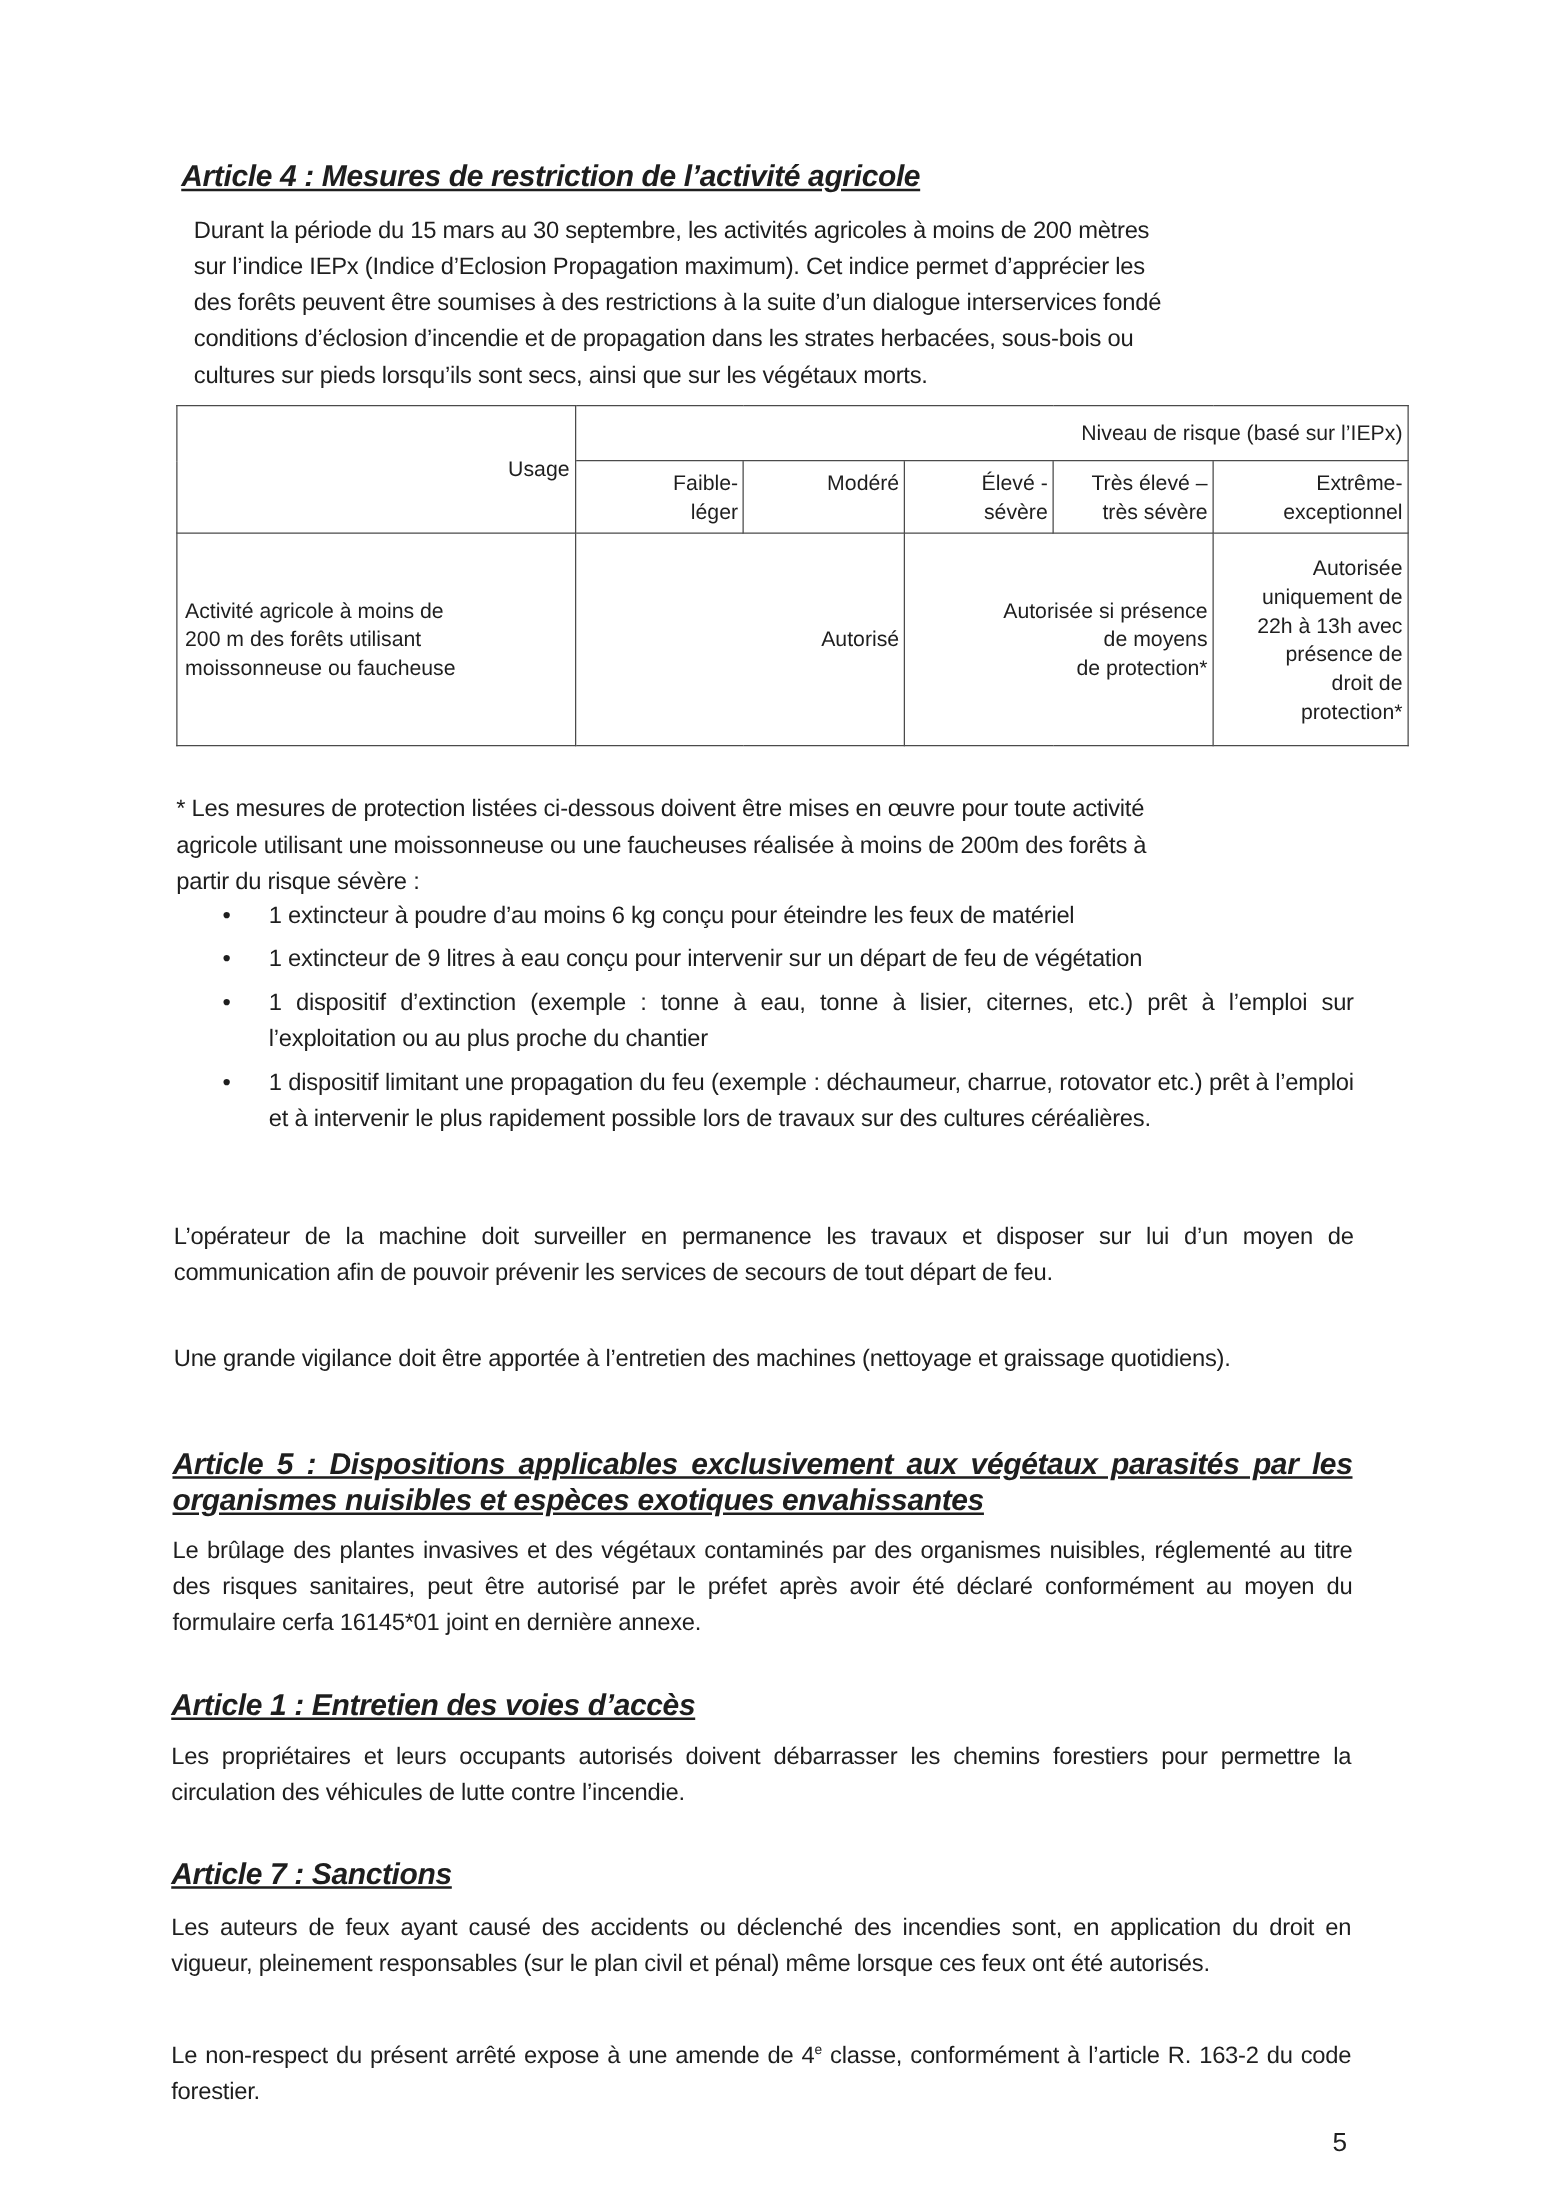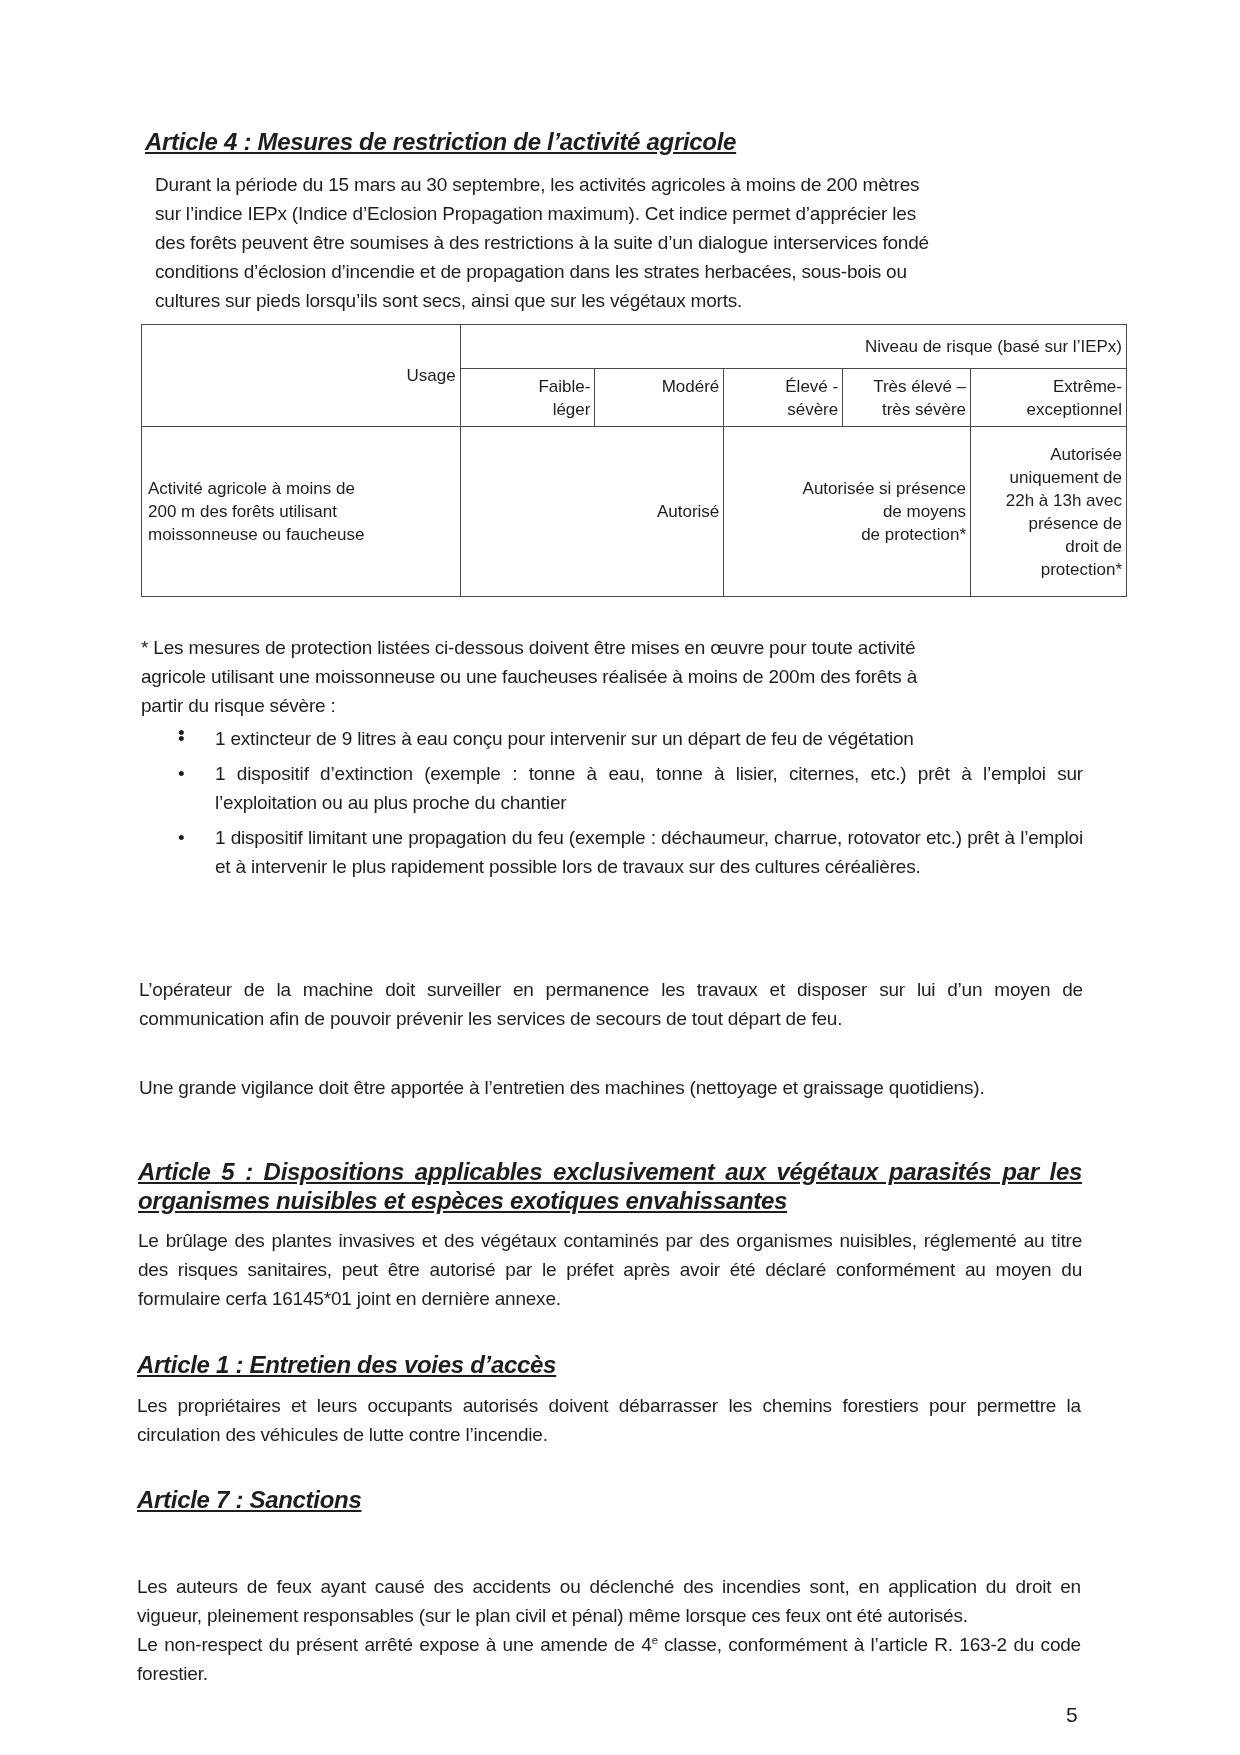--- a/index.html
+++ b/index.html
@@ -78,32 +78,32 @@
 </tbody>
   </table>
 
 <div class="abs para" style="left:141px; top:633px;">
   <span class="line">* Les mesures de protection listées ci-dessous doivent être mises en œuvre pour toute activité</span>
   <span class="line">agricole utilisant une moissonneuse ou une faucheuses réalisée à moins de 200m des forêts à</span>
   <span class="line">partir du risque sévère :</span>
 </div>
 
 <ul class="bullets">
-  <li><span class="dot">•</span></li>
+  <li><span class="dot">•</span><span>1 extincteur à poudre d’au moins 6 kg conçu pour éteindre les feux de matériel</span></li>
   <li><span class="dot">•</span><span>1 extincteur de 9 litres à eau conçu pour intervenir sur un départ de feu de végétation</span></li>
   <li><span class="dot">•</span><span>1 dispositif d’extinction (exemple : tonne à eau, tonne à lisier, citernes, etc.) prêt à l’emploi sur l’exploitation ou au plus proche du chantier</span></li>
   <li><span class="dot">•</span><span>1 dispositif limitant une propagation du feu (exemple : déchaumeur, charrue, rotovator etc.) prêt à l’emploi et à intervenir le plus rapidement possible lors de travaux sur des cultures céréalières.</span></li>
 </ul>
 
 <div class="abs para justify" style="left:139px; top:975px; width:944px;">L’opérateur de la machine doit surveiller en permanence les travaux et disposer sur lui d’un moyen de communication afin de pouvoir prévenir les services de secours de tout départ de feu.</div>
 <div class="abs para justify" style="left:139px; top:1073px; width:944px;">Une grande vigilance doit être apportée à l’entretien des machines (nettoyage et graissage quotidiens).</div>
 
 <div class="abs heading justify" style="left:138px; top:1157px; width:944px; line-height:29px; text-align-last:left;">Article 5 : Dispositions applicables exclusivement aux végétaux parasités par les organismes nuisibles et espèces exotiques envahissantes</div>
 <div class="abs para justify" style="left:138px; top:1226px; width:944px;">Le brûlage des plantes invasives et des végétaux contaminés par des organismes nuisibles, réglementé au titre des risques sanitaires, peut être autorisé par le préfet après avoir été déclaré conformément au moyen du formulaire cerfa 16145*01 joint en dernière annexe.</div>
 
 <div class="abs heading" style="left:137px; top:1351px;">Article 1 : Entretien des voies d’accès</div>
 <div class="abs para justify" style="left:137px; top:1391px; width:944px;">Les propriétaires et leurs occupants autorisés doivent débarrasser les chemins forestiers pour permettre la circulation des véhicules de lutte contre l’incendie.</div>
 
 <div class="abs heading" style="left:137px; top:1486px;">Article 7 : Sanctions</div>
-<div class="abs para justify" style="left:137px; top:1528px; width:944px;margin-top:44px;">Les auteurs de feux ayant causé des accidents ou déclenché des incendies sont, en application du droit en vigueur, pleinement responsables (sur le plan civil et pénal) même lorsque ces feux ont été autorisés.</div>
+<div class="abs para justify" style="left:137px; top:1528px; width:944px;">Les auteurs de feux ayant causé des accidents ou déclenché des incendies sont, en application du droit en vigueur, pleinement responsables (sur le plan civil et pénal) même lorsque ces feux ont été autorisés.</div>
 <div class="abs para justify" style="left:137px; top:1626px; width:944px;"><span>Le non-respect du présent arrêté expose à une amende de 4</span><sup style="font-size:11px">e</sup><span> classe, conformément à l’article R. 163-2 du code forestier.</span></div>
 
 <div class="abs pagenum" style="left:1066px; top:1703px;">5</div>
 
 </body></html>

